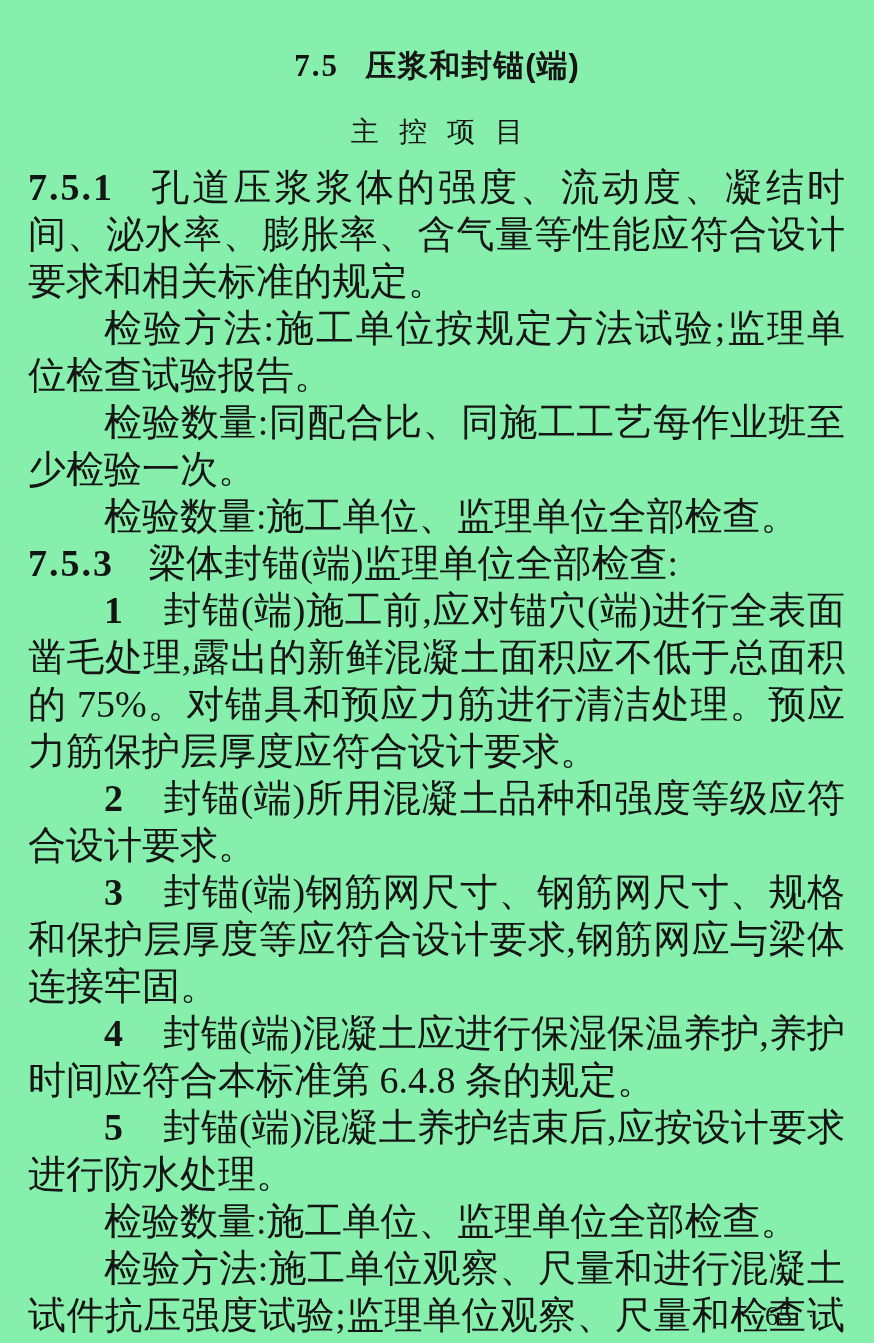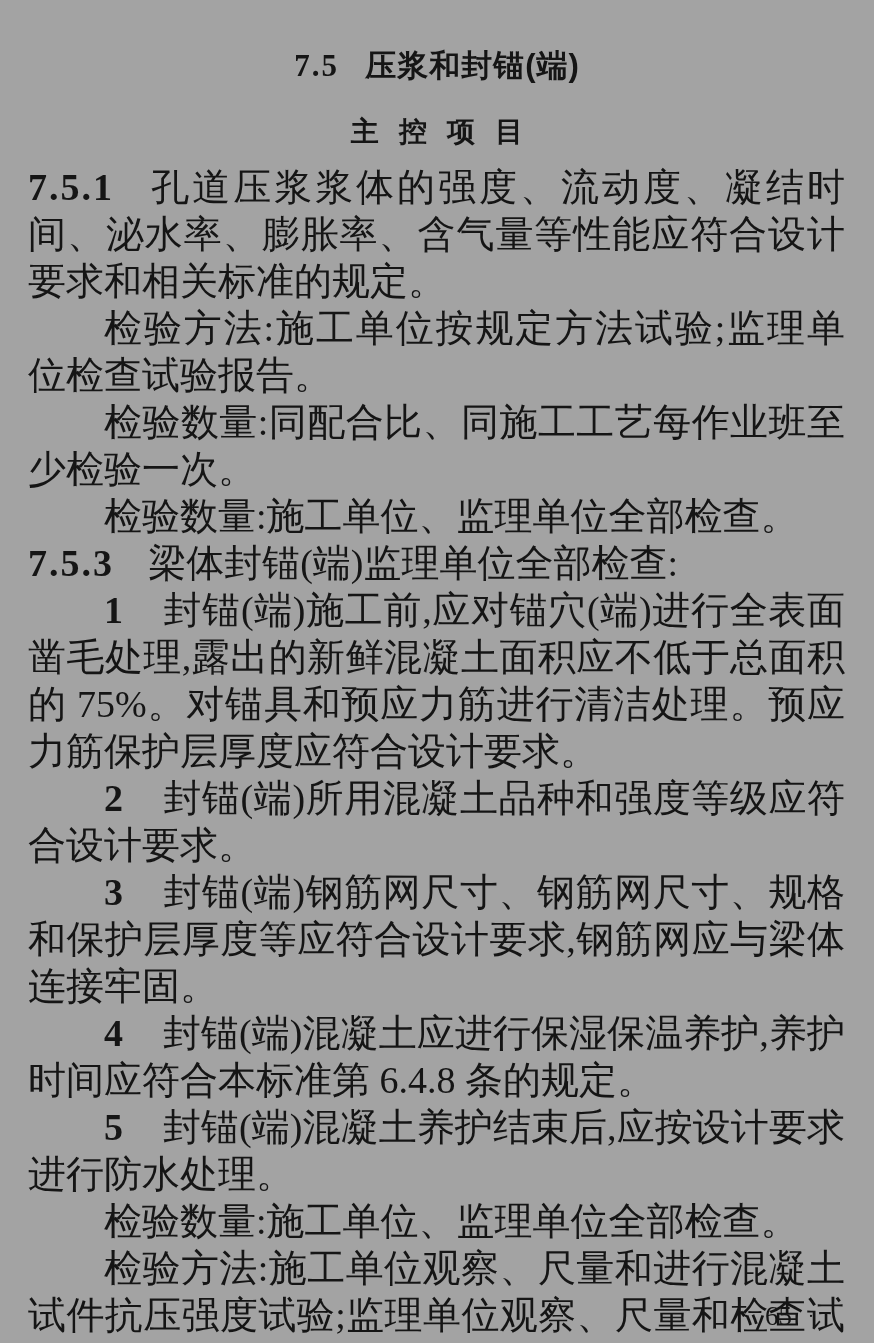--- a/index.html
+++ b/index.html
@@ -4,21 +4,21 @@
 <style>
   html, body {
     margin: 0;
     padding: 0;
     background: #ffffff;
   }
   .page {
     position: relative;
     width: 874px;
     height: 1343px;
-    background: #a3a3a3;
+    background: #86efac;
     color: #151515;
     font-family: "Liberation Serif", serif;
     overflow: hidden;
   }
   .section-title {
     margin: 46px 0 0 0;
     text-align: center;
     font-size: 31px;
     line-height: 40px;
     font-weight: bold;
@@ -29,21 +29,21 @@
     font-family: "Liberation Serif", serif;
     font-weight: bold;
     margin-right: 0.85em;
     letter-spacing: 2px;
   }
   .subheading {
     margin: 27px 0 0 0;
     text-align: center;
     font-size: 28px;
     line-height: 38px;
-    font-weight: bold;
+    font-weight: normal;
     letter-spacing: 0.72em;
     padding-left: 0.72em; 
     font-family: "Liberation Serif", serif;
   }
   .body-text {
     margin-top: 13px;
     padding: 0 29px 0 28px;
   }
   .body-text p {
     margin: 0;

